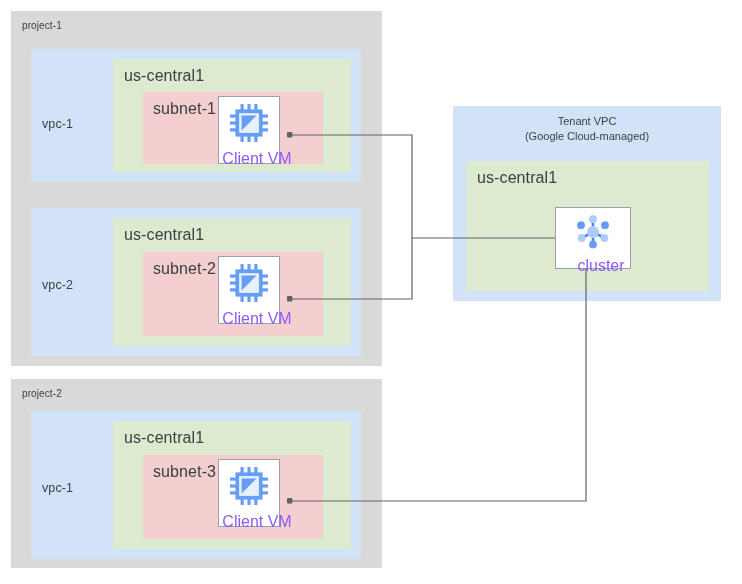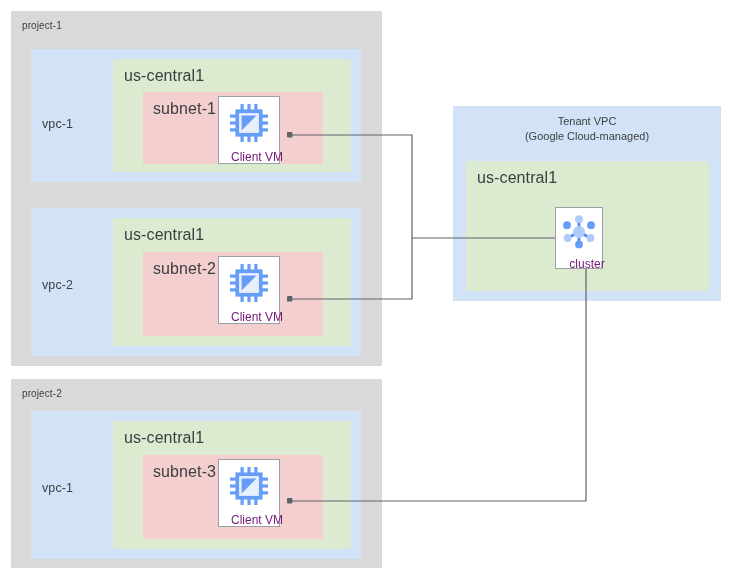--- a/index.html
+++ b/index.html
@@ -71,36 +71,36 @@
     box-sizing: border-box;
     display: flex;
     flex-direction: column;
     align-items: center;
     justify-content: flex-start;
   }
   .node-icon {
     display: block;
   }
   .node-label {
-    color: #701a75;
-    font-size: 12px;
+    color: #8b5cf6;
+    font-size: 16px;
     line-height: 1;
     white-space: nowrap;
     margin-left: 16px;
   }
 
   .vm-card {
     width: 62px;
     height: 68px;
     padding-top: 5px;
   }
   .vm-card .node-label { margin-top: 3px; }
 
   .cluster-card {
-    width: 48px;
+    width: 76px;
     height: 62px;
     padding-top: 5px;
   }
   .cluster-card .node-label { margin-top: 3px; }
 
   
   #wires {
     position: absolute;
     left: 0;
     top: 0;

